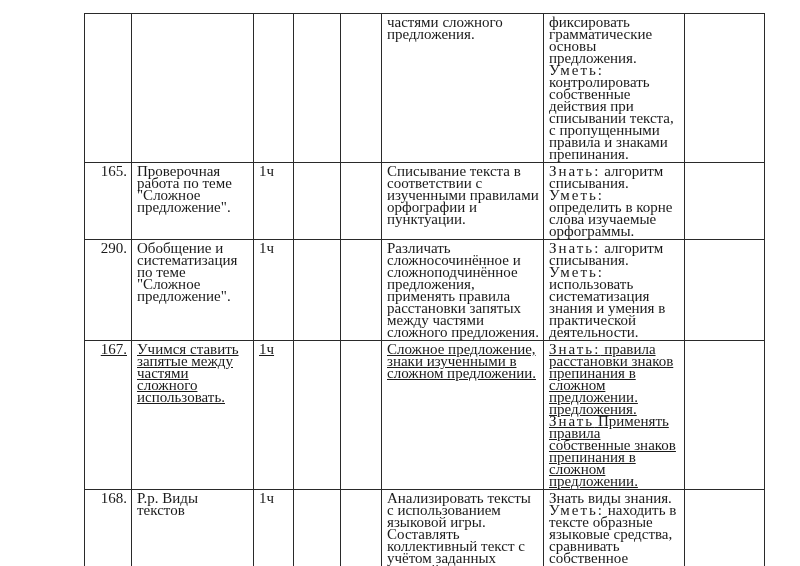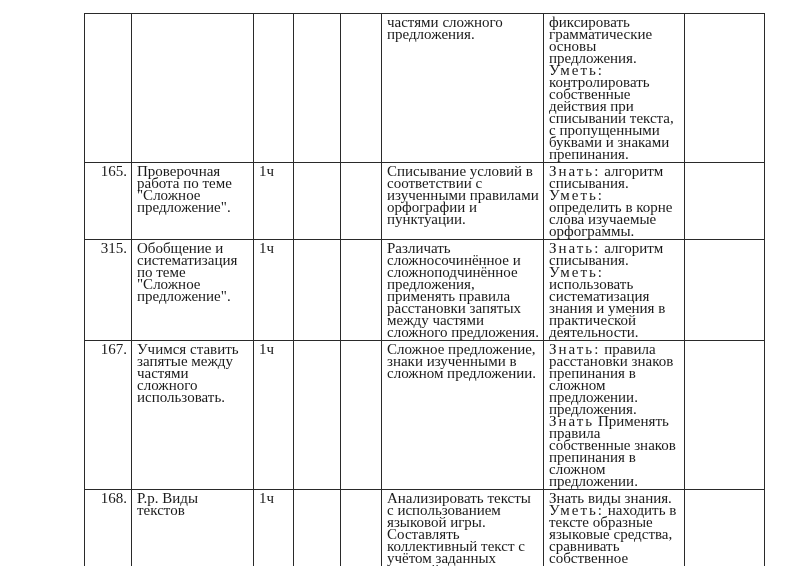--- a/index.html
+++ b/index.html
@@ -39,51 +39,51 @@
   <tbody id="tbody">
       <tr style="height: 106px;">
         <td class="num"></td>
         <td></td>
         <td></td>
         <td></td>
         <td></td>
         <td>частями сложного предложения.</td>
         <td>
           <span class="line"><span class="sp"></span><span>фиксировать грамматические основы предложения.</span></span>
-          <span class="line"><span class="sp">Уметь:</span><span> контролировать собственные действия при списывании текста, с пропущенными буквами и знаками препинания.</span></span>
+          <span class="line"><span class="sp">Уметь:</span><span> контролировать собственные действия при списывании текста, с пропущенными правила и знаками препинания.</span></span>
         </td>
         <td></td>
       </tr>
       <tr style="height: 66px;">
         <td class="num">165.</td>
         <td>Проверочная работа по теме "Сложное предложение".</td>
         <td>1ч</td>
         <td></td>
         <td></td>
-        <td>Списывание условий в соответствии с изученными правилами орфографии и пунктуации.</td>
+        <td>Списывание текста в соответствии с изученными правилами орфографии и пунктуации.</td>
         <td>
           <span class="line"><span class="sp">Знать:</span><span> алгоритм списывания.</span></span>
           <span class="line"><span class="sp">Уметь:</span><span> определить в корне слова изучаемые орфограммы.</span></span>
         </td>
         <td></td>
       </tr>
       <tr style="height: 89px;">
-        <td class="num">315.</td>
+        <td class="num">290.</td>
         <td>Обобщение и систематизация по теме "Сложное предложение".</td>
         <td>1ч</td>
         <td></td>
         <td></td>
         <td>Различать сложносочинённое и сложноподчинённое предложения, применять правила расстановки запятых между частями сложного предложения.</td>
         <td>
           <span class="line"><span class="sp">Знать:</span><span> алгоритм списывания.</span></span>
           <span class="line"><span class="sp">Уметь:</span><span> использовать систематизация знания и умения в практической деятельности.</span></span>
         </td>
         <td></td>
       </tr>
-      <tr style="height: 120px;">
+      <tr style="height: 120px; text-decoration: underline;">
         <td class="num">167.</td>
         <td>Учимся ставить запятые между частями сложного использовать.</td>
         <td>1ч</td>
         <td></td>
         <td></td>
         <td>Сложное предложение, знаки изученными в сложном предложении.</td>
         <td>
           <span class="line"><span class="sp">Знать:</span><span>  правила расстановки знаков препинания в сложном предложении. предложения.</span></span>
           <span class="line"><span class="sp">Знать</span><span> Применять правила собственные знаков препинания в сложном предложении.</span></span>
         </td>

